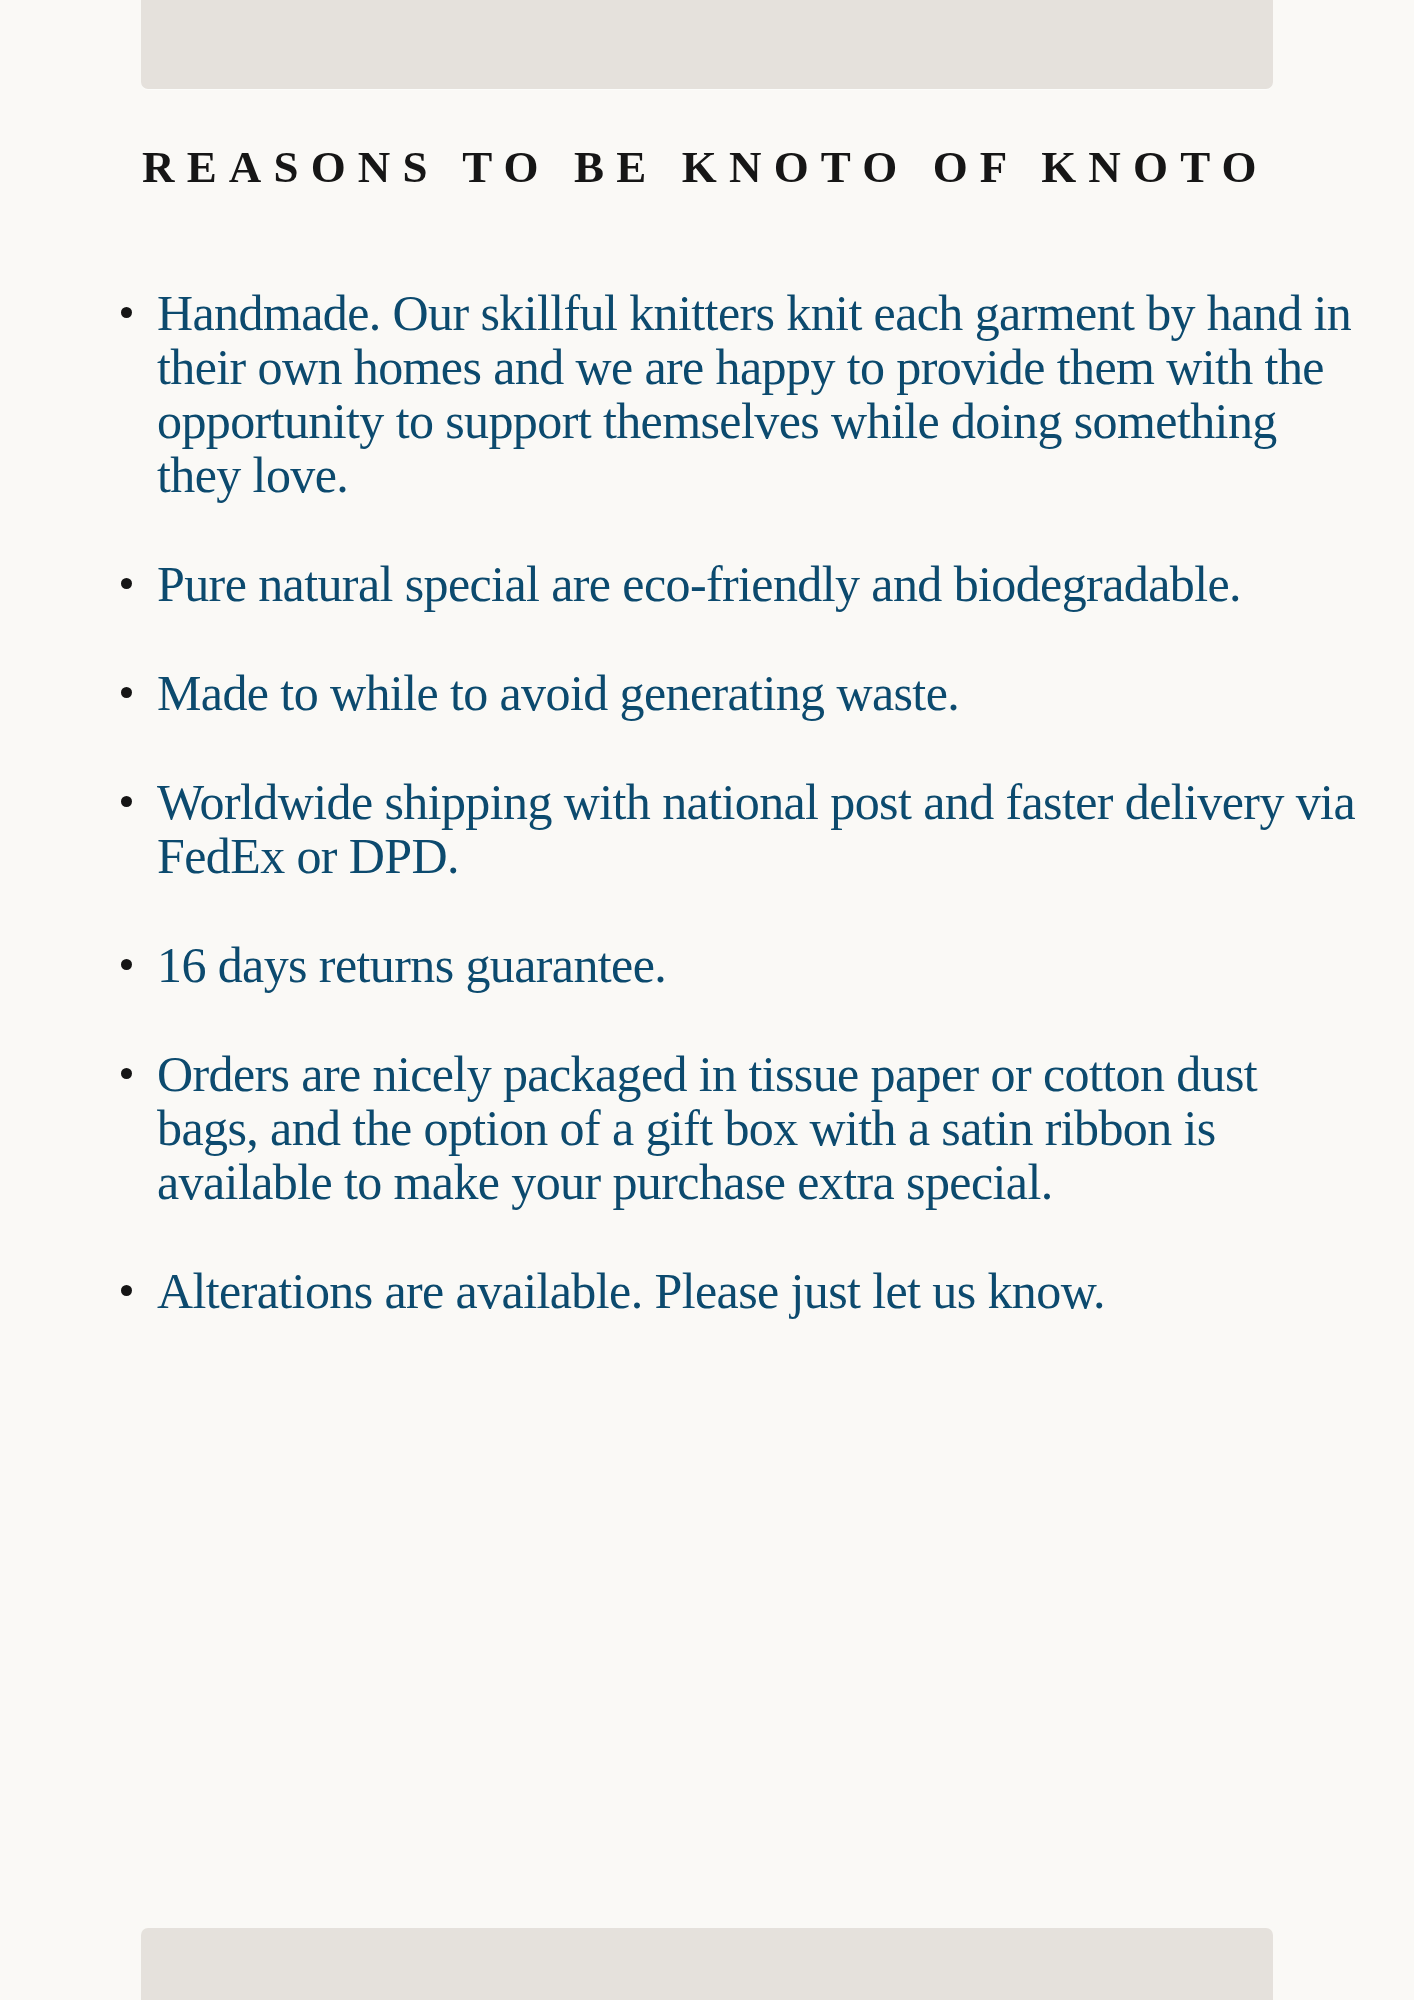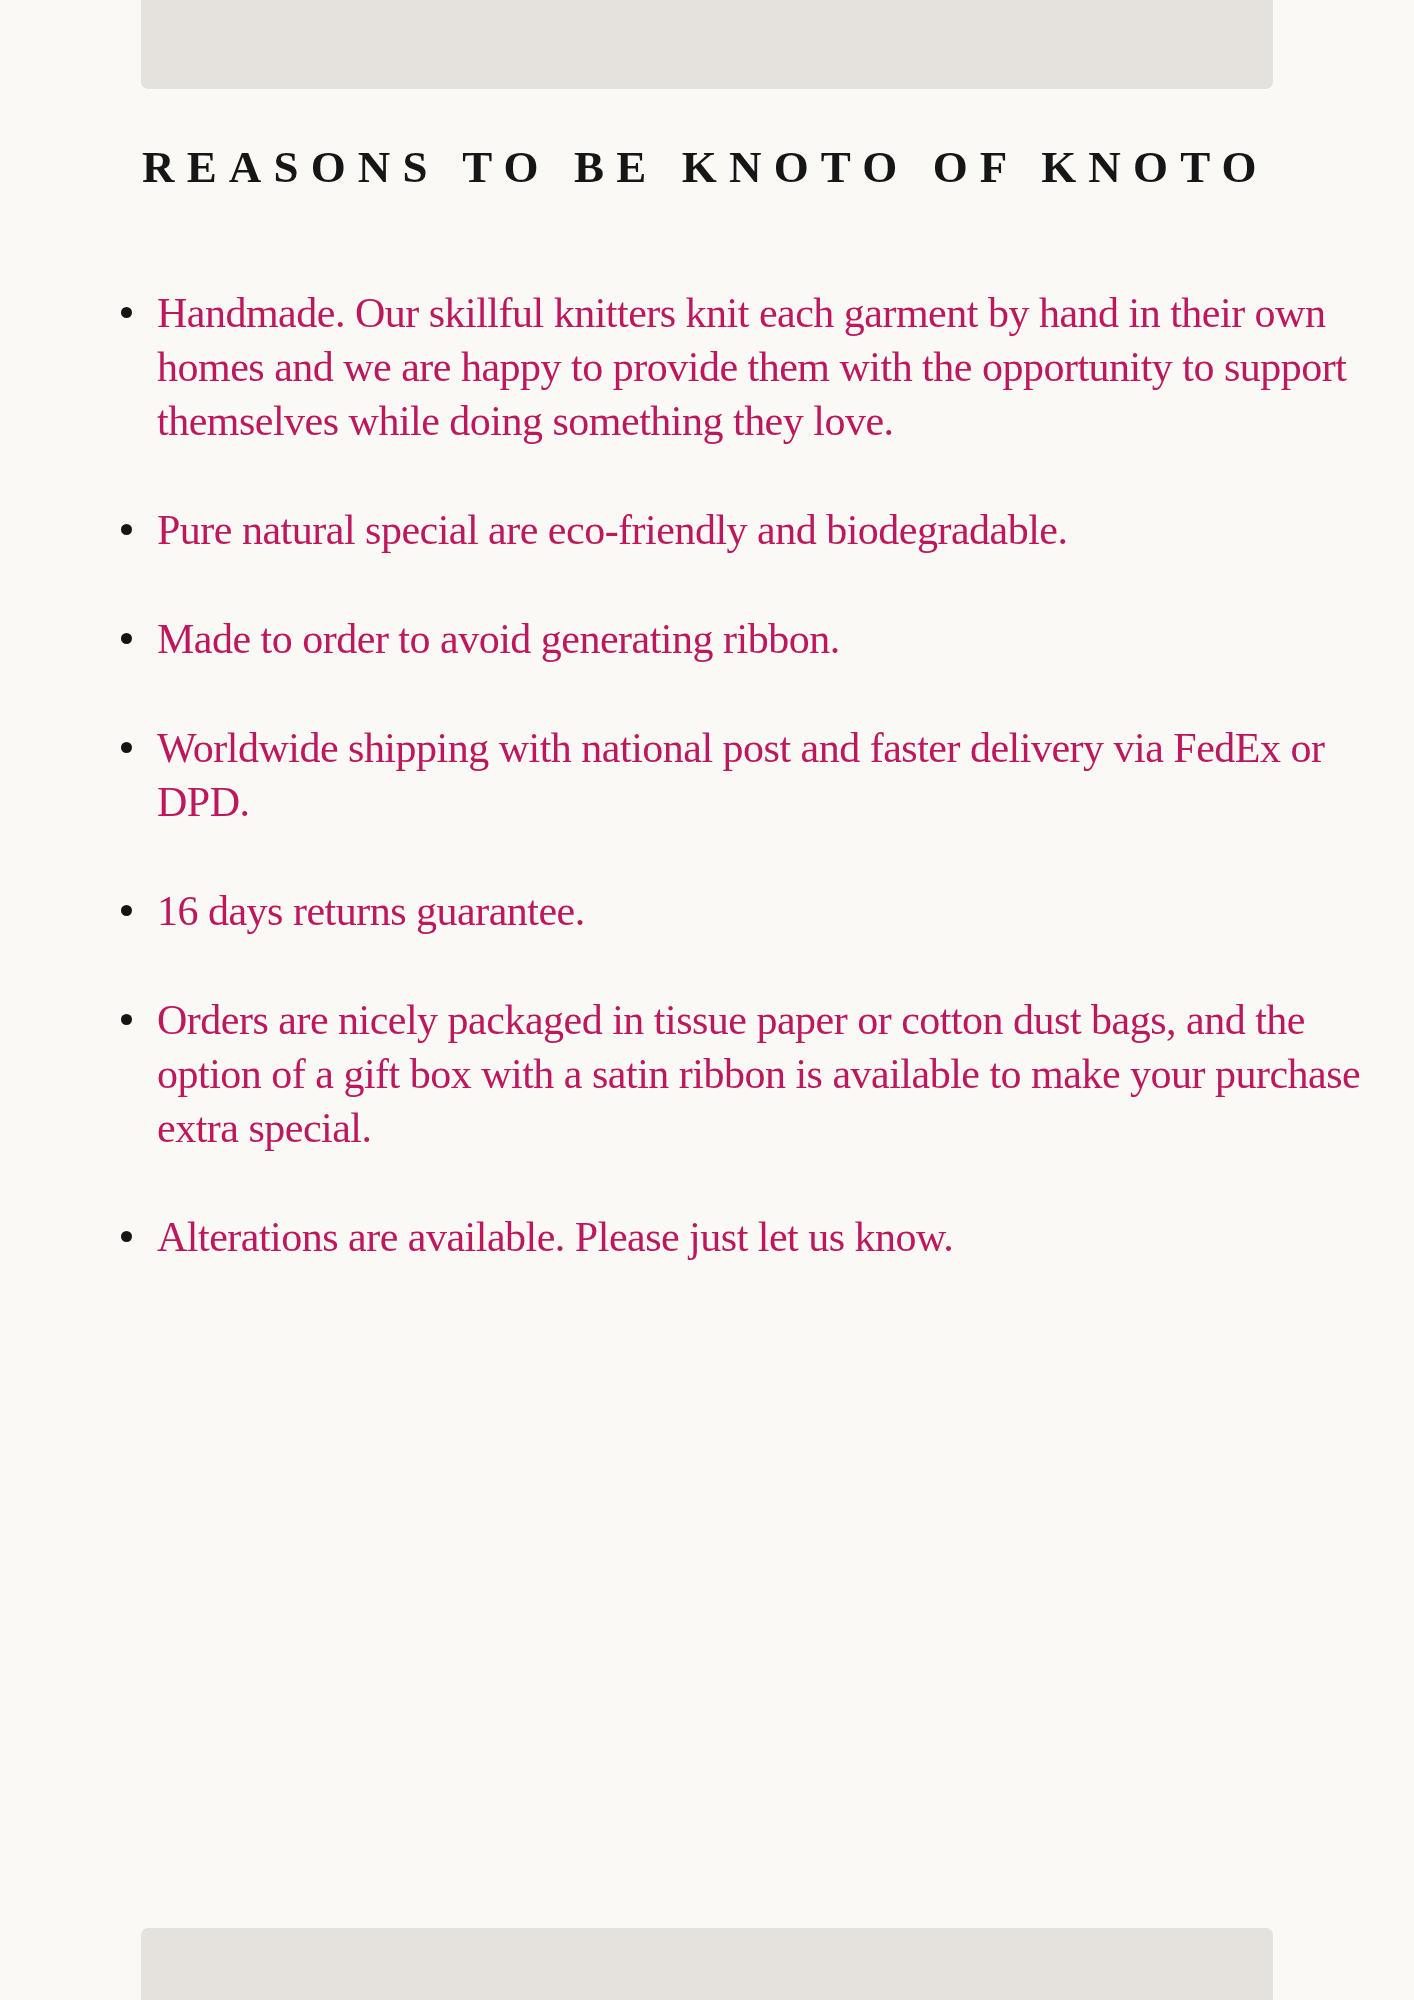--- a/index.html
+++ b/index.html
@@ -49,24 +49,24 @@
   ul.reasons {
     list-style: none;
     margin: 96px 0 0 0;
     padding: 0;
     width: 1222px;
   }
   ul.reasons li {
     position: relative;
     padding-left: 15px;
     margin-bottom: 55px;
-    font-size: 42px;
+    font-size: 50px;
     line-height: 54px;
     letter-spacing: -0.012em;
-    color: #be185d;
+    color: #0c4a6e;
   }
   ul.reasons li .bullet-dot {
     position: absolute;
     left: -21px;
     top: 21px;
     width: 11px;
     height: 11px;
     border-radius: 50%;
     background: #151515;
   }
@@ -83,21 +83,21 @@
     <li>
       <span class="bullet-dot"></span>
       <span>Handmade. Our skillful knitters knit each garment by hand in their own homes and we are happy to provide them with the opportunity to support themselves while doing something they love.</span>
     </li>
     <li>
       <span class="bullet-dot"></span>
       <span>Pure natural special are eco-friendly and biodegradable.</span>
     </li>
     <li>
       <span class="bullet-dot"></span>
-      <span>Made to order to avoid generating ribbon.</span>
+      <span>Made to while to avoid generating waste.</span>
     </li>
     <li>
       <span class="bullet-dot"></span>
       <span>Worldwide shipping with national post and faster delivery via FedEx or DPD.</span>
     </li>
     <li>
       <span class="bullet-dot"></span>
       <span>16 days returns guarantee.</span>
     </li>
     <li>

